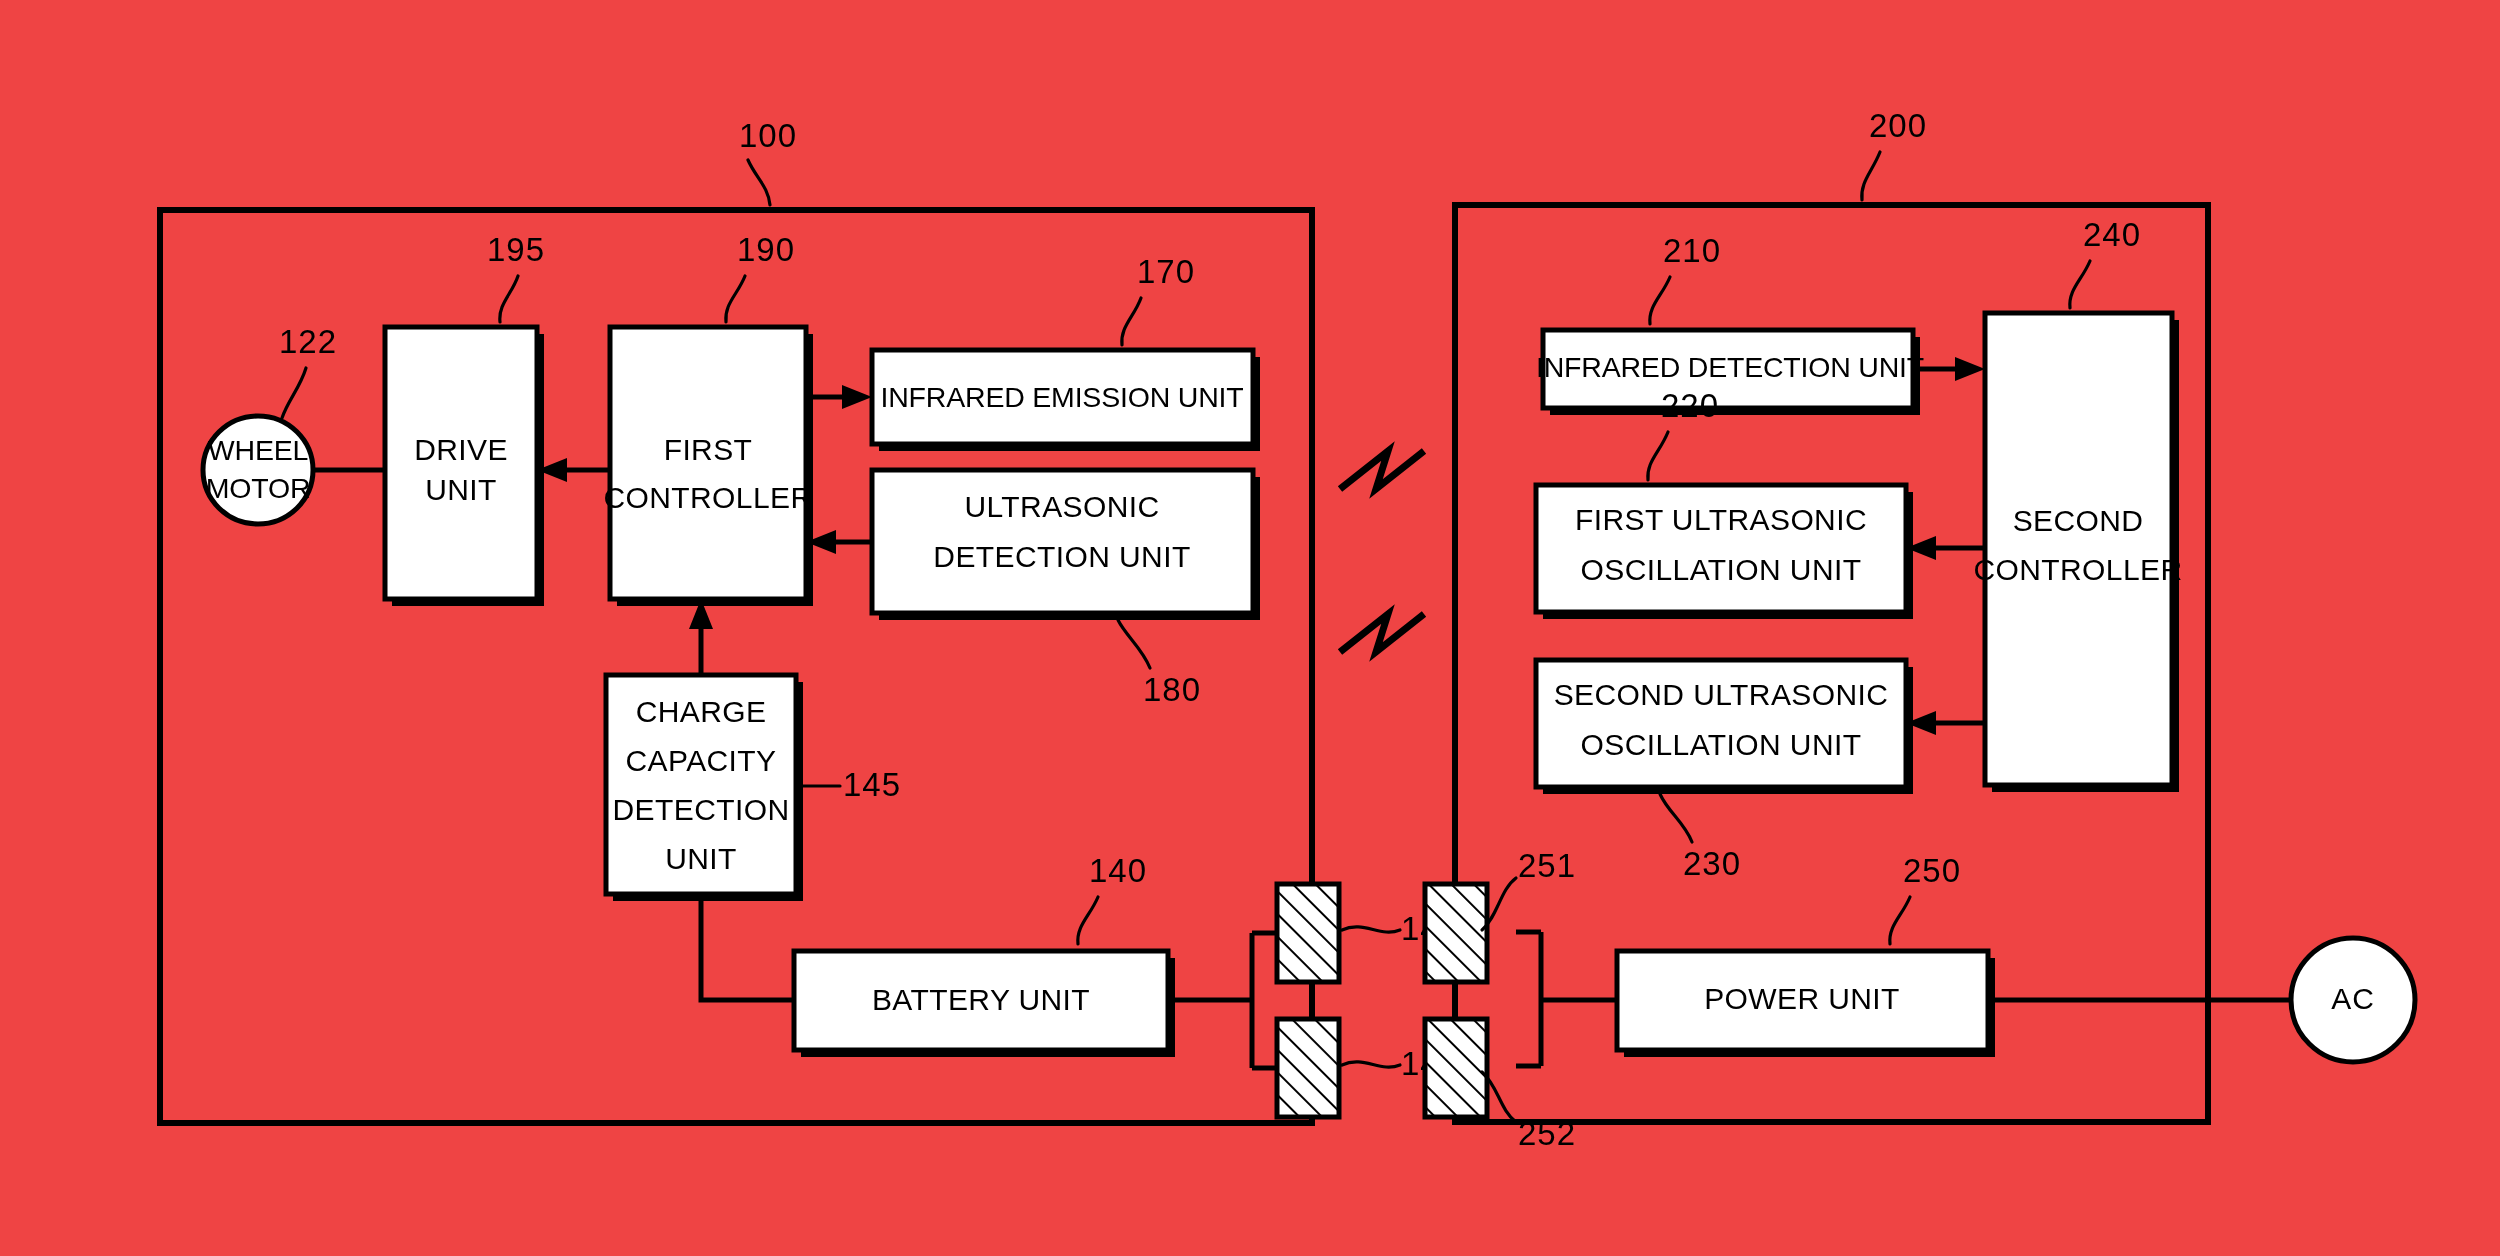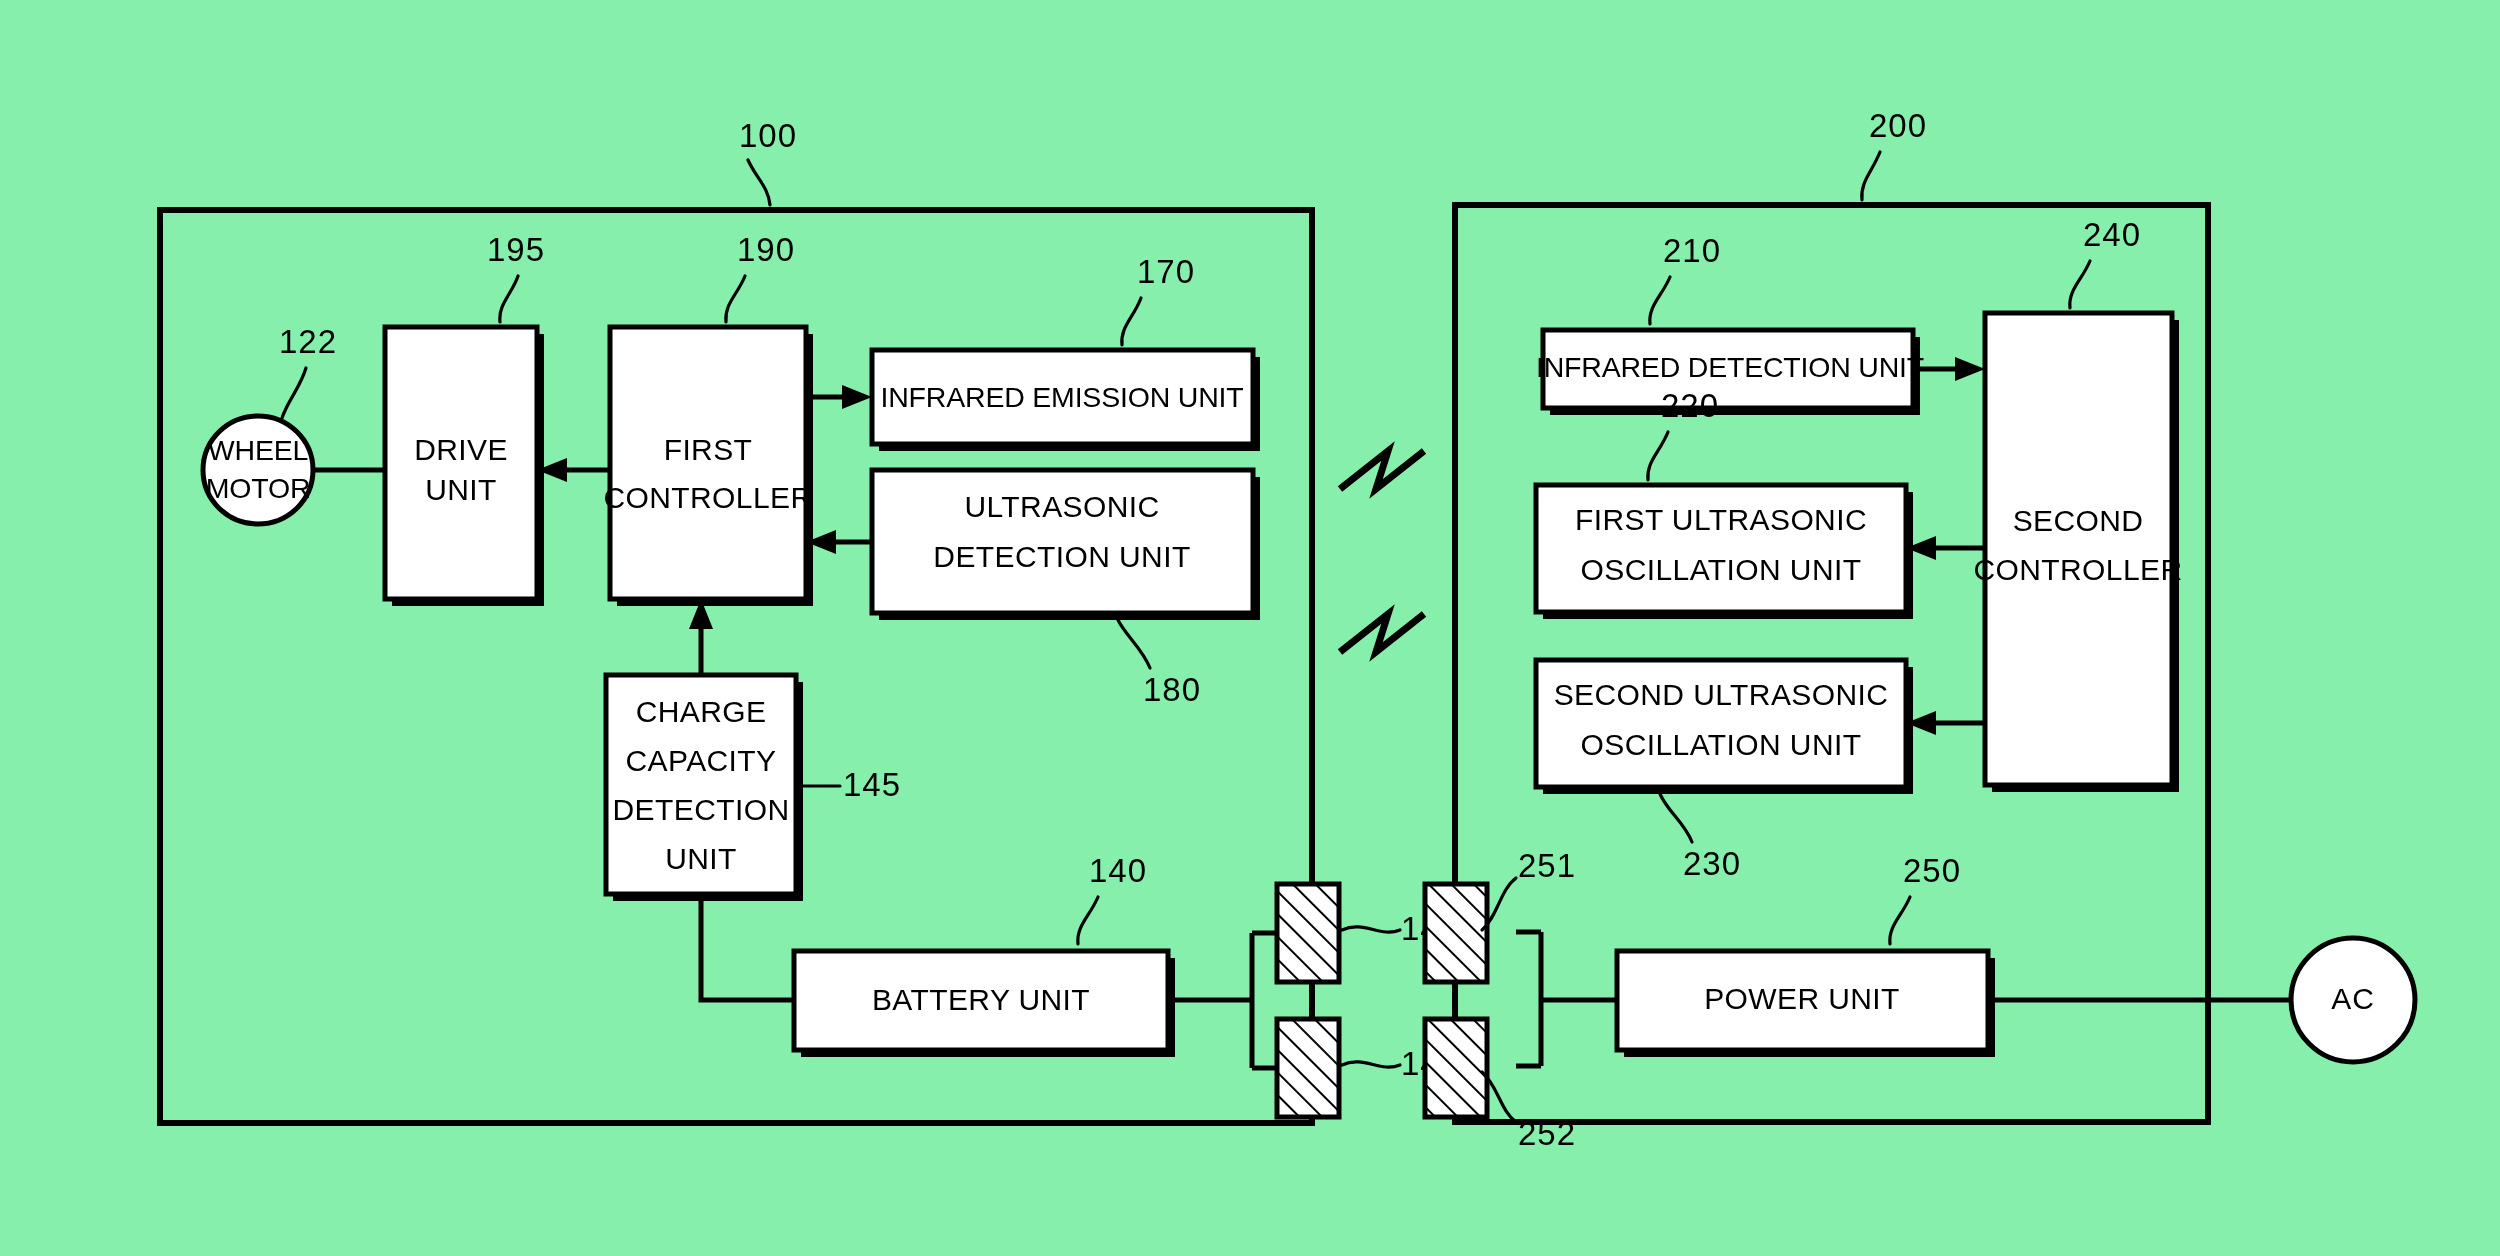--- a/index.html
+++ b/index.html
@@ -10,21 +10,21 @@
   body {
     width: 2500px;
     height: 1256px;
     font-family: "Liberation Sans", sans-serif;
     overflow: hidden;
   }
   #figure-root {
     position: relative;
     width: 2500px;
     height: 1256px;
-    background: #86efac;
+    background: #ef4444;
   }
   svg#diagram {
     display: block;
     width: 2500px;
     height: 1256px;
   }
   .panel-outline {
     fill: none;
     stroke: #000000;
     stroke-width: 6;

